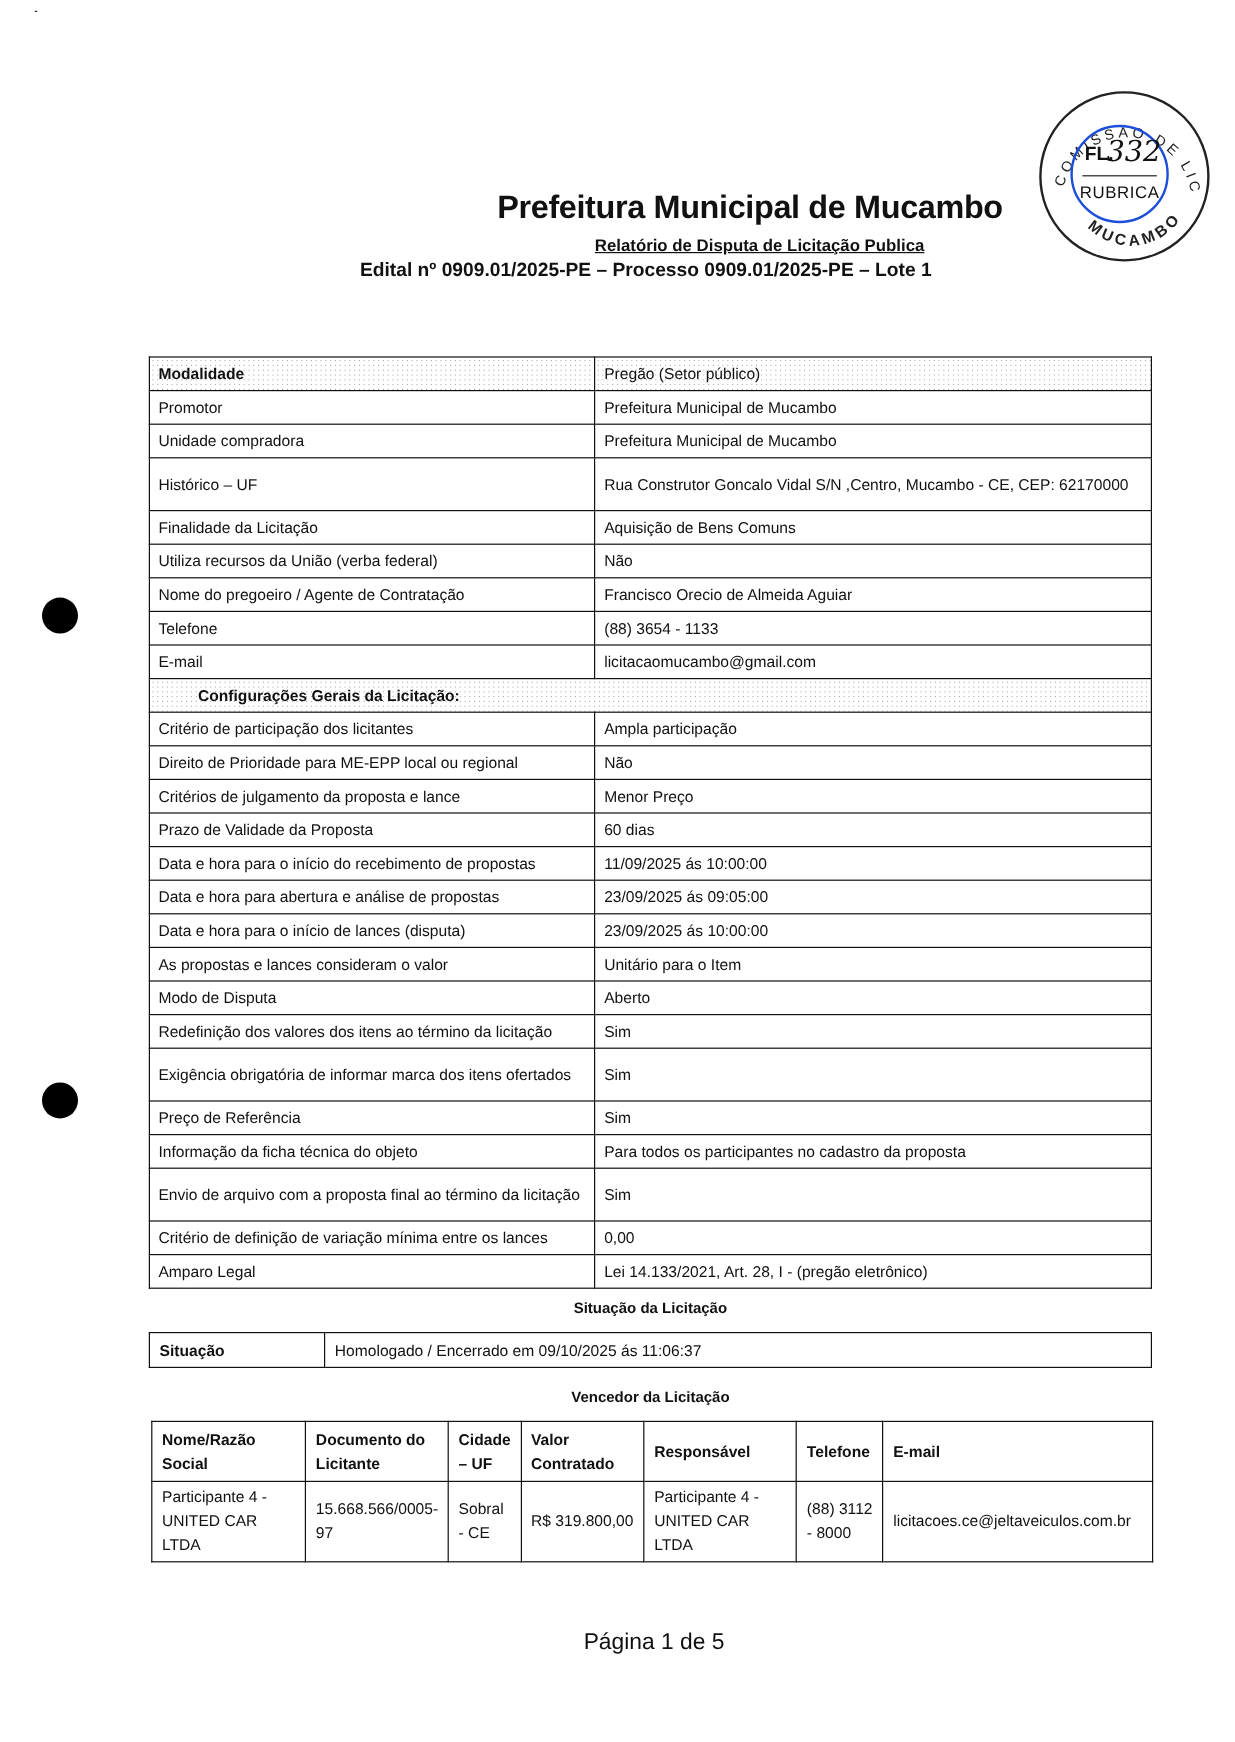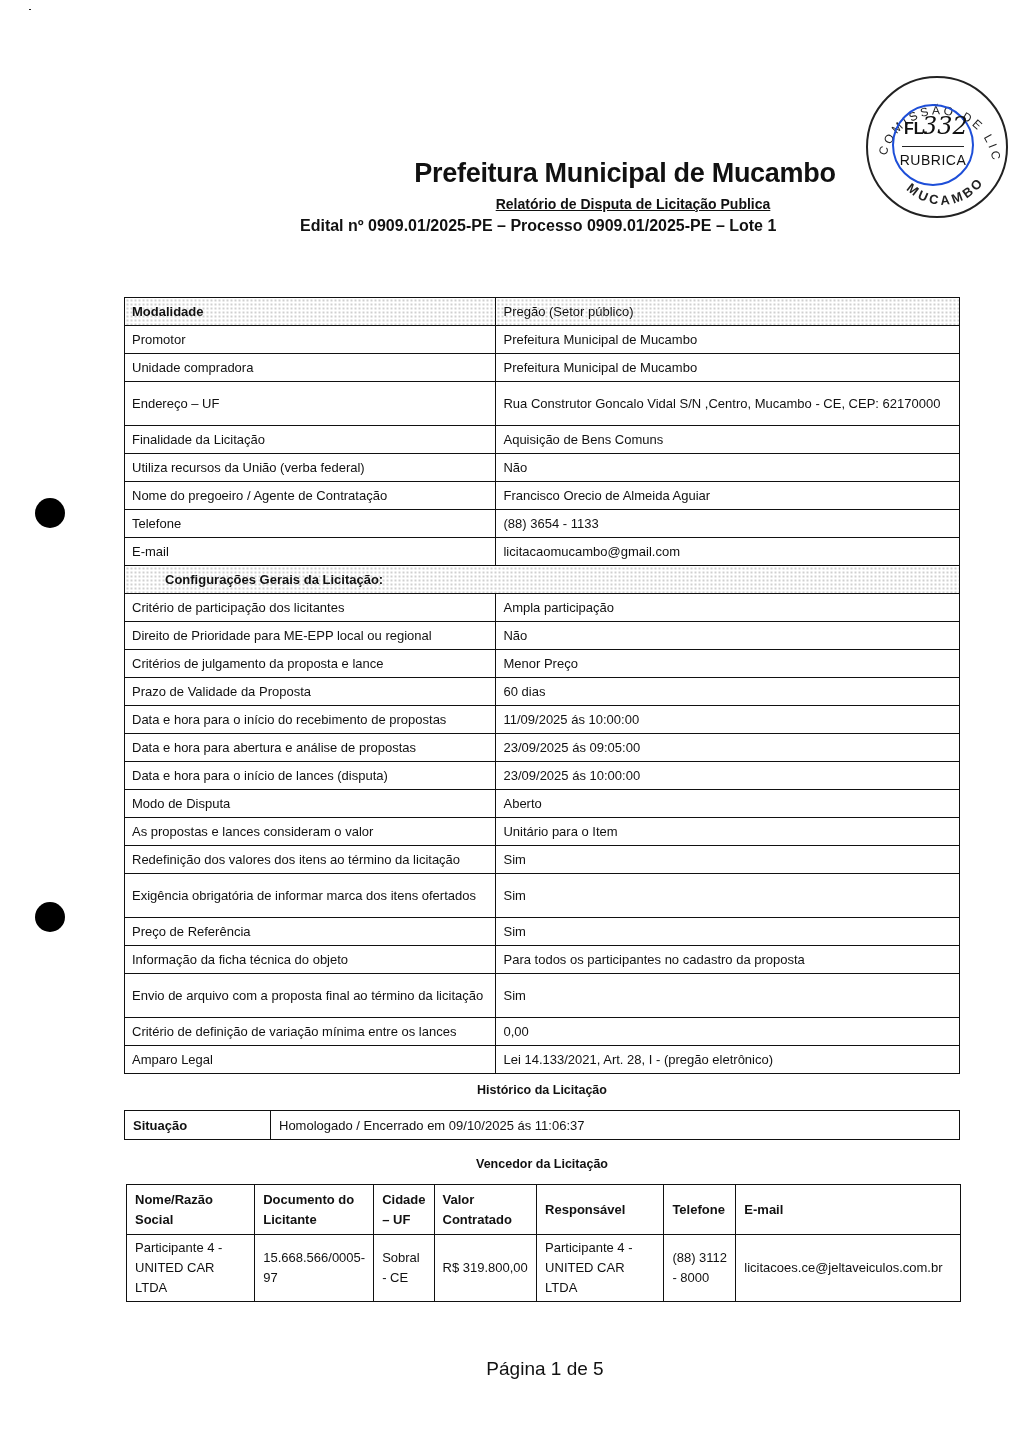--- a/index.html
+++ b/index.html
@@ -147,21 +147,21 @@
     </tr>
     <tr>
       <td class="label">Promotor</td>
       <td class="value">Prefeitura Municipal de Mucambo</td>
     </tr>
     <tr>
       <td class="label">Unidade compradora</td>
       <td class="value">Prefeitura Municipal de Mucambo</td>
     </tr>
     <tr class="tall">
-      <td class="label">Endereço – UF</td>
+      <td class="label">Histórico – UF</td>
       <td class="value">Rua Construtor Goncalo Vidal S/N ,Centro, Mucambo - CE, CEP: 62170000</td>
     </tr>
     <tr>
       <td class="label">Finalidade da Licitação</td>
       <td class="value">Aquisição de Bens Comuns</td>
     </tr>
     <tr>
       <td class="label">Utiliza recursos da União (verba federal)</td>
       <td class="value">Não</td>
     </tr>
@@ -202,28 +202,28 @@
     </tr>
     <tr>
       <td class="label">Data e hora para abertura e análise de propostas</td>
       <td class="value">23/09/2025 ás 09:05:00</td>
     </tr>
     <tr>
       <td class="label">Data e hora para o início de lances (disputa)</td>
       <td class="value">23/09/2025 ás 10:00:00</td>
     </tr>
     <tr>
+      <td class="label">As propostas e lances consideram o valor</td>
+      <td class="value">Unitário para o Item</td>
+    </tr>
+    <tr>
       <td class="label">Modo de Disputa</td>
       <td class="value">Aberto</td>
     </tr>
     <tr>
-      <td class="label">As propostas e lances consideram o valor</td>
-      <td class="value">Unitário para o Item</td>
-    </tr>
-    <tr>
       <td class="label">Redefinição dos valores dos itens ao término da licitação</td>
       <td class="value">Sim</td>
     </tr>
     <tr class="tall">
       <td class="label">Exigência obrigatória de informar marca dos itens ofertados</td>
       <td class="value">Sim</td>
     </tr>
     <tr>
       <td class="label">Preço de Referência</td>
       <td class="value">Sim</td>
@@ -240,21 +240,21 @@
       <td class="label">Critério de definição de variação mínima entre os lances</td>
       <td class="value">0,00</td>
     </tr>
     <tr>
       <td class="label">Amparo Legal</td>
       <td class="value">Lei 14.133/2021, Art. 28, I - (pregão eletrônico)</td>
     </tr>
   </tbody>
 </table>
 
-<div class="section-heading hist-heading">Histórico da Licitação</div>
+<div class="section-heading hist-heading">Situação da Licitação</div>
 <table class="status-table">
   <tbody>
     <tr>
       <td class="label">Situação</td>
       <td>Homologado / Encerrado em 09/10/2025 ás 11:06:37</td>
     </tr>
   </tbody>
 </table>
 
 <div class="section-heading winner-heading">Vencedor da Licitação</div>

